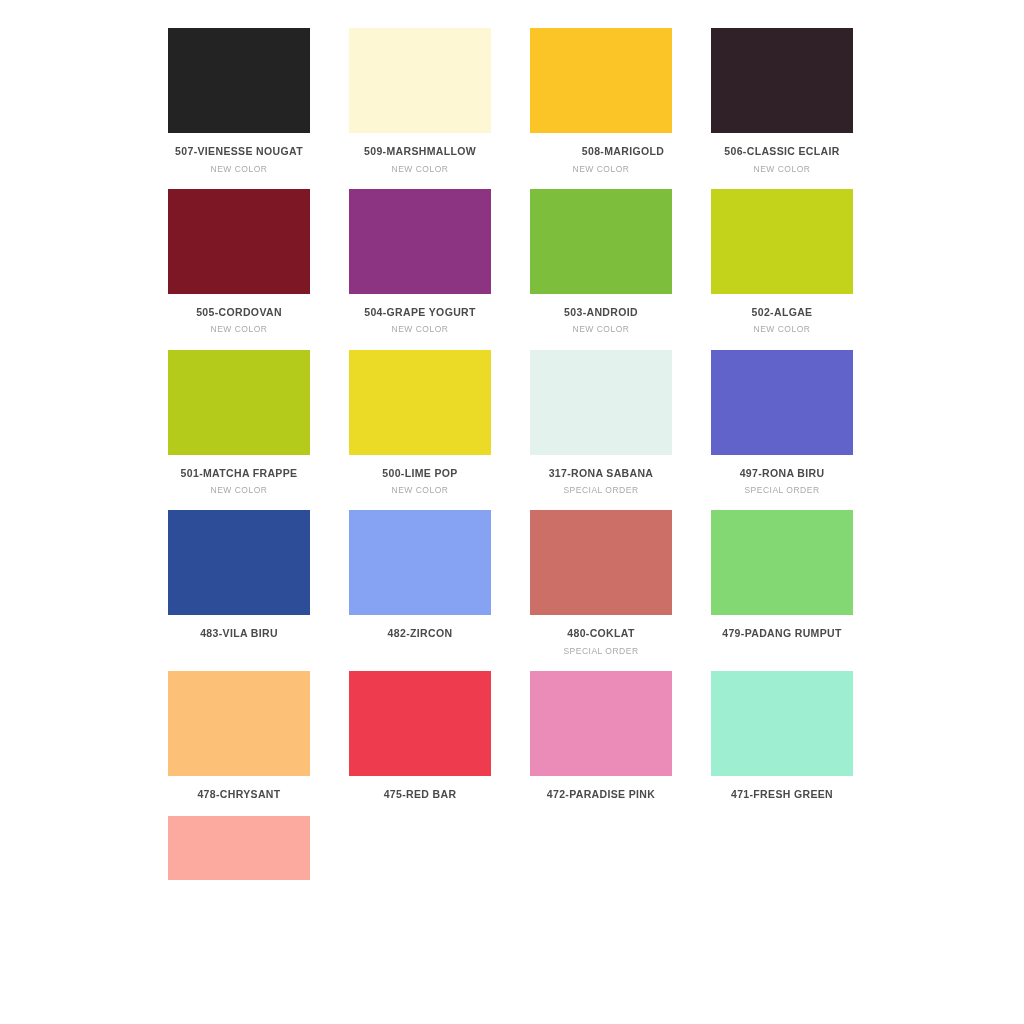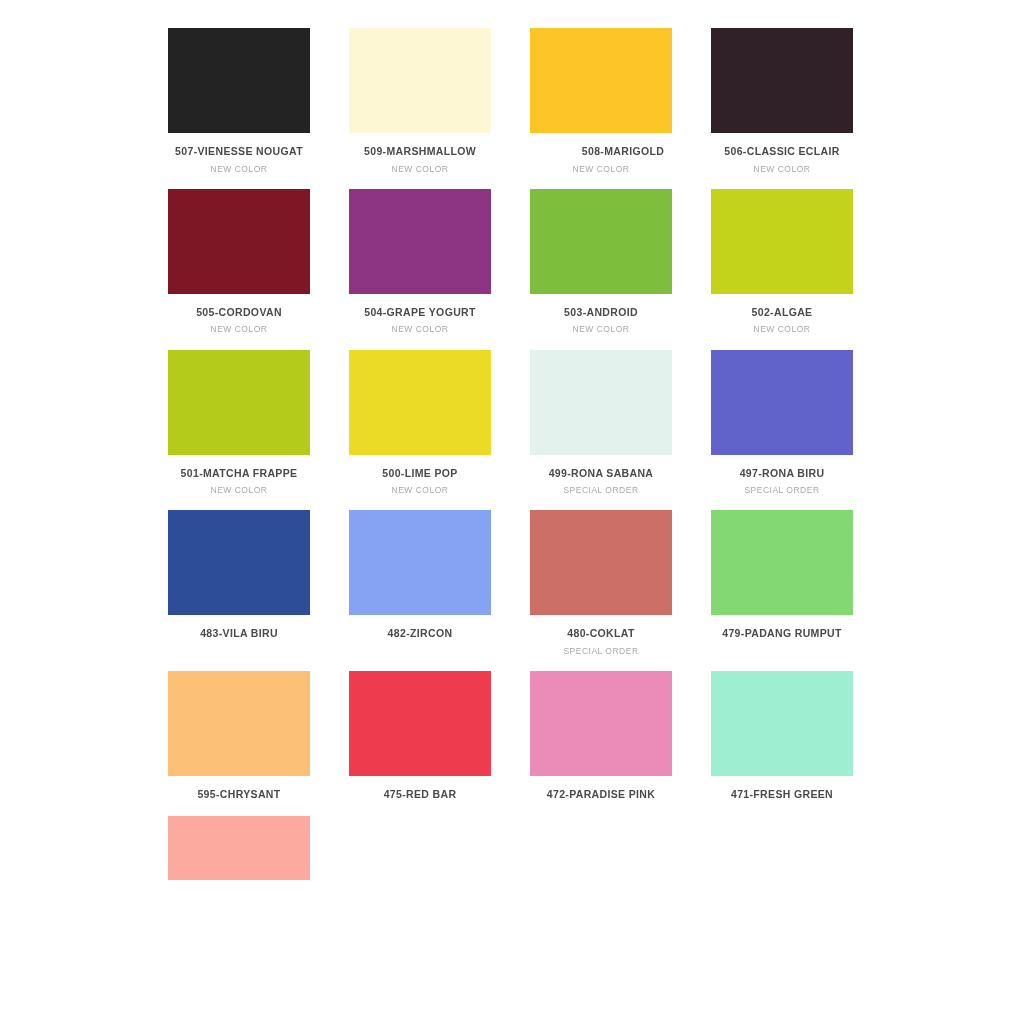--- a/index.html
+++ b/index.html
@@ -127,21 +127,21 @@
         <div class="swatch-label" style="color: rgb(74, 74, 74);">501-MATCHA FRAPPE</div>
         <div class="swatch-tag" style="color: rgb(169, 169, 169);">NEW COLOR</div>
       </div>
       <div class="swatch-cell">
         <div class="swatch-chip" style="background-color: rgb(235, 219, 38);"></div>
         <div class="swatch-label" style="color: rgb(74, 74, 74); text-align: right;">500-LIME POP</div>
         <div class="swatch-tag" style="color: rgb(169, 169, 169);">NEW COLOR</div>
       </div>
       <div class="swatch-cell">
         <div class="swatch-chip" style="background-color: rgb(228, 242, 238);"></div>
-        <div class="swatch-label" style="color: rgb(74, 74, 74);">499-RONA SABANA</div>
+        <div class="swatch-label" style="color: rgb(74, 74, 74);">317-RONA SABANA</div>
         <div class="swatch-tag" style="color: rgb(169, 169, 169);">SPECIAL ORDER</div>
       </div>
       <div class="swatch-cell">
         <div class="swatch-chip" style="background-color: rgb(97, 99, 202);"></div>
         <div class="swatch-label" style="color: rgb(74, 74, 74);">497-RONA BIRU</div>
         <div class="swatch-tag" style="color: rgb(169, 169, 169);">SPECIAL ORDER</div>
       </div>
       <div class="swatch-cell">
         <div class="swatch-chip" style="background-color: rgb(45, 77, 152);"></div>
         <div class="swatch-label" style="color: rgb(74, 74, 74);">483-VILA BIRU</div>
@@ -157,21 +157,21 @@
         <div class="swatch-label" style="color: rgb(74, 74, 74);">480-COKLAT</div>
         <div class="swatch-tag" style="color: rgb(169, 169, 169);">SPECIAL ORDER</div>
       </div>
       <div class="swatch-cell">
         <div class="swatch-chip" style="background-color: rgb(131, 216, 115);"></div>
         <div class="swatch-label" style="color: rgb(74, 74, 74);">479-PADANG RUMPUT</div>
         <div class="swatch-tag is-empty" style="color: rgb(169, 169, 169);"></div>
       </div>
       <div class="swatch-cell">
         <div class="swatch-chip" style="background-color: rgb(252, 192, 119);"></div>
-        <div class="swatch-label" style="color: rgb(74, 74, 74);">595-CHRYSANT</div>
+        <div class="swatch-label" style="color: rgb(74, 74, 74);">478-CHRYSANT</div>
         <div class="swatch-tag is-empty" style="color: rgb(169, 169, 169);"></div>
       </div>
       <div class="swatch-cell">
         <div class="swatch-chip" style="background-color: rgb(238, 59, 78);"></div>
         <div class="swatch-label" style="color: rgb(74, 74, 74);">475-RED BAR</div>
         <div class="swatch-tag is-empty" style="color: rgb(169, 169, 169);"></div>
       </div>
       <div class="swatch-cell">
         <div class="swatch-chip" style="background-color: rgb(234, 140, 183);"></div>
         <div class="swatch-label" style="color: rgb(74, 74, 74);">472-PARADISE PINK</div>

